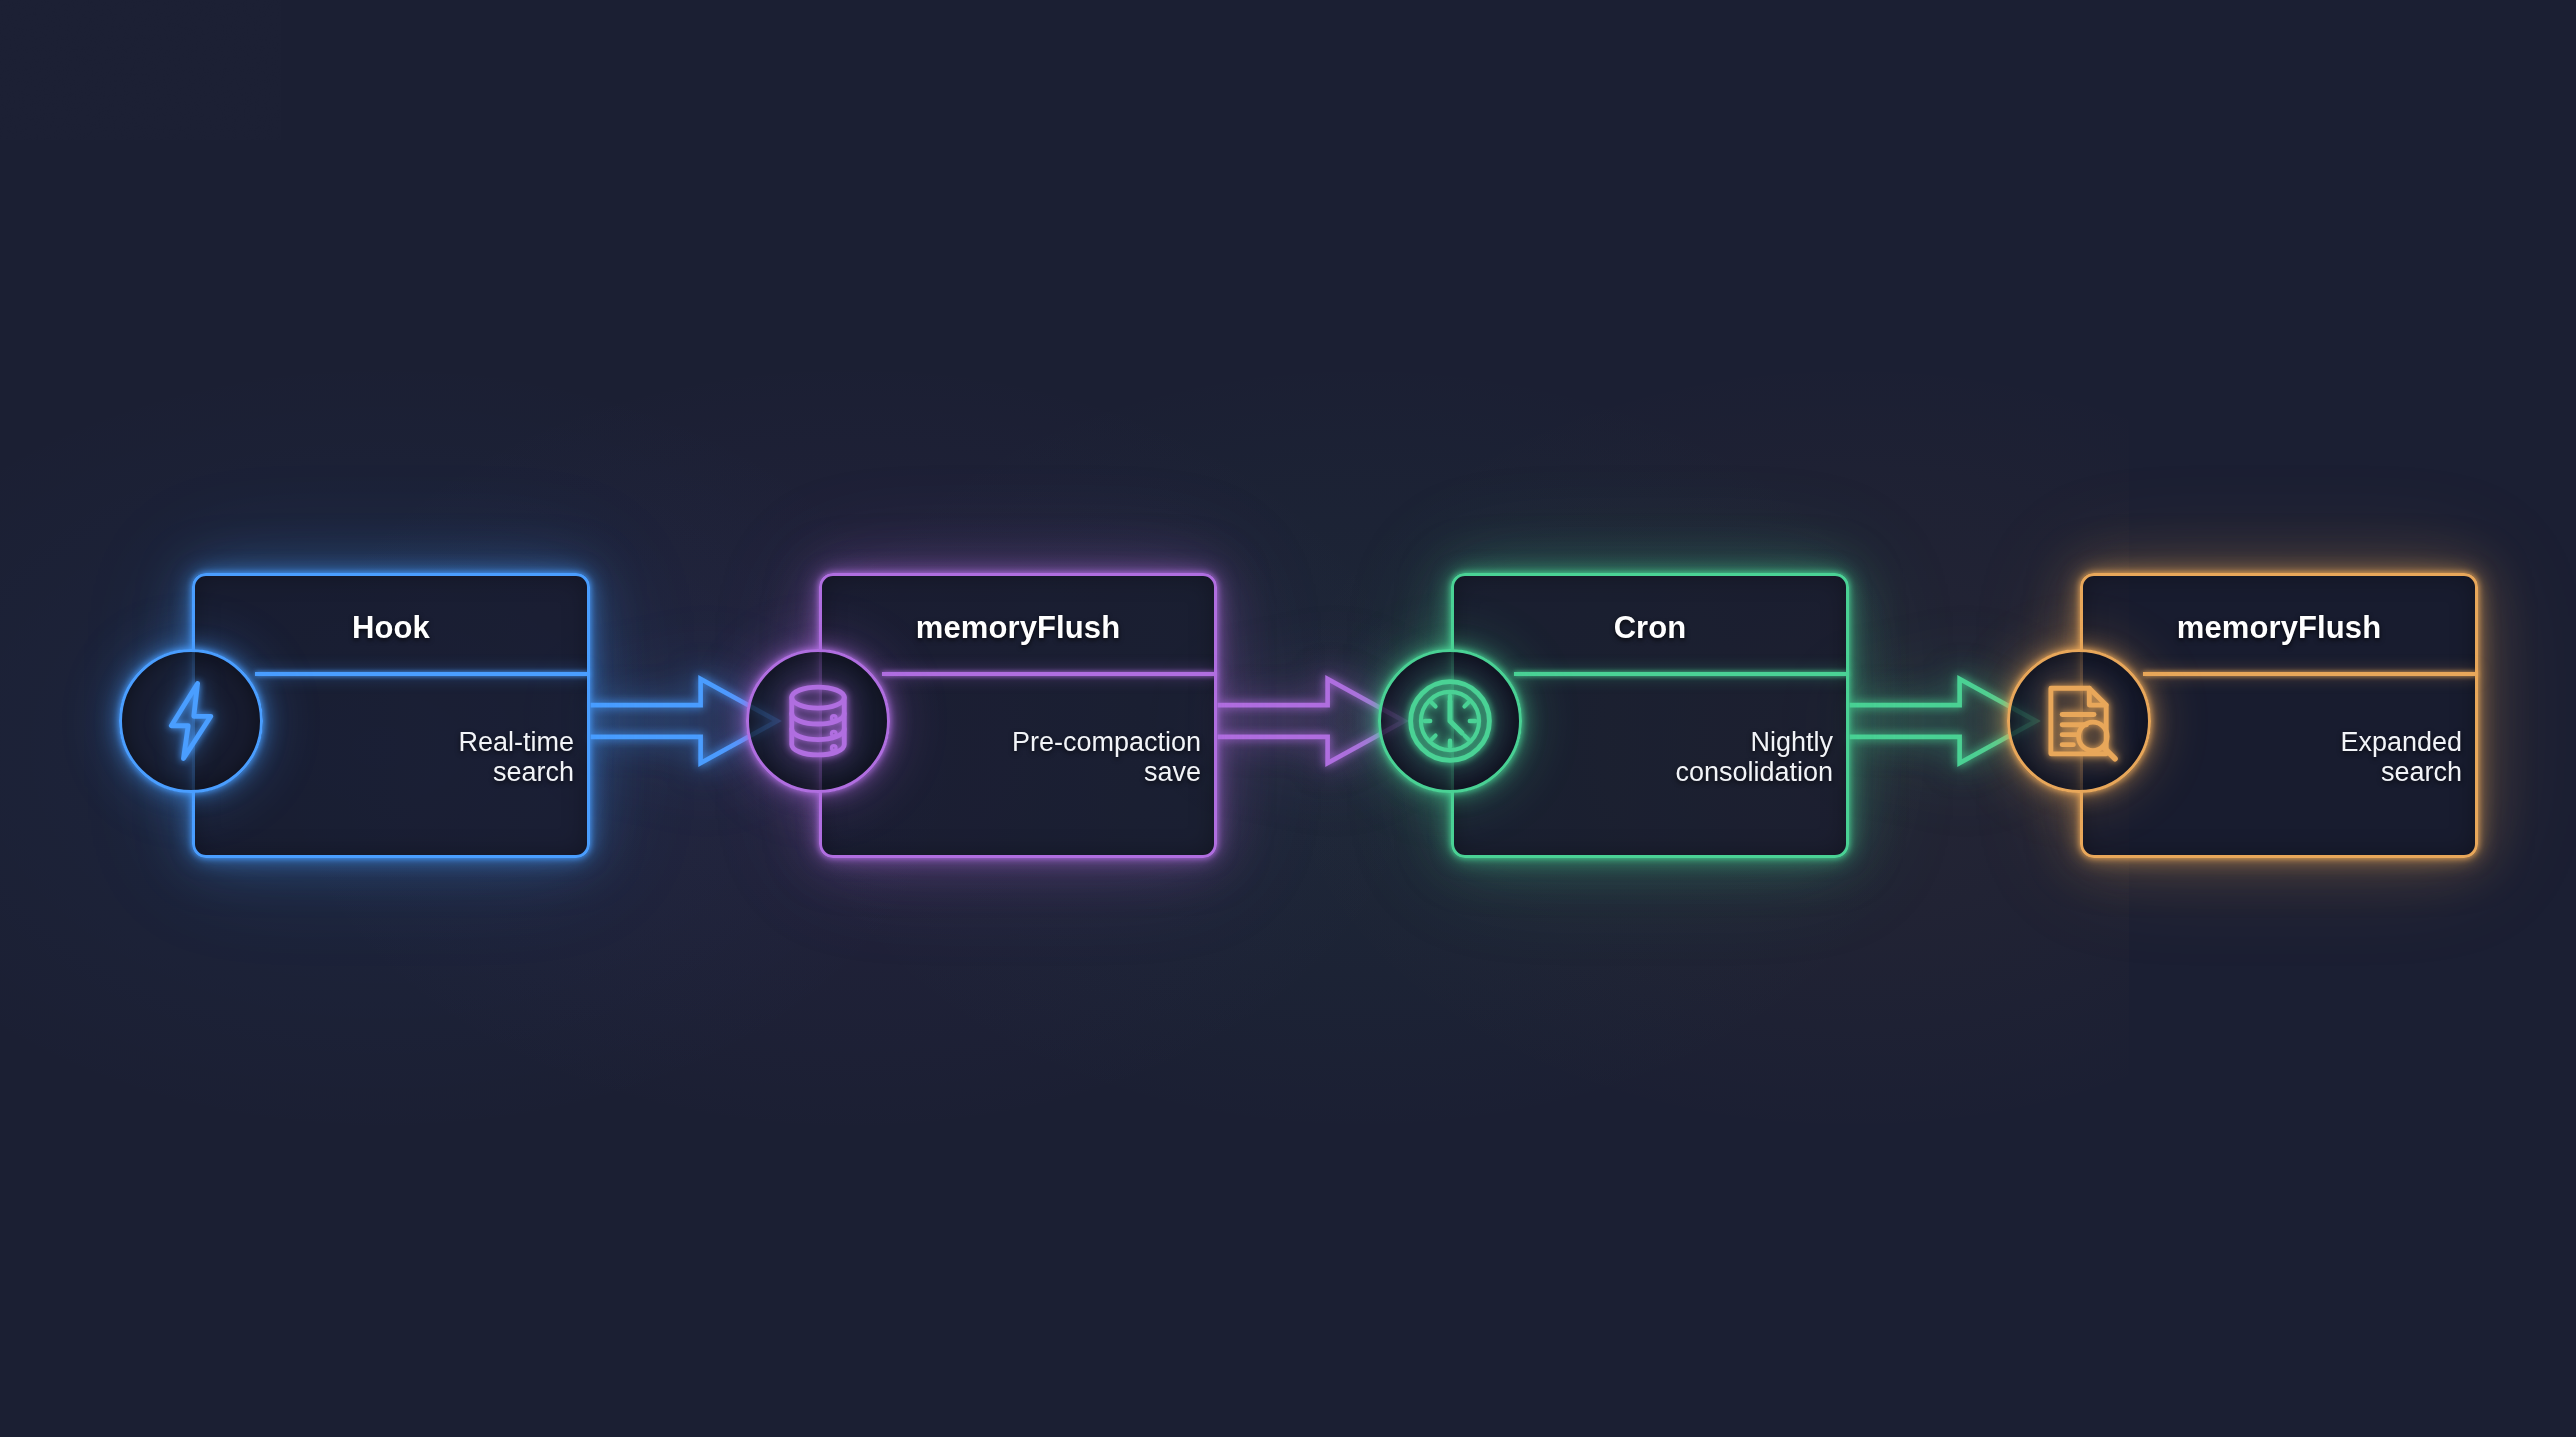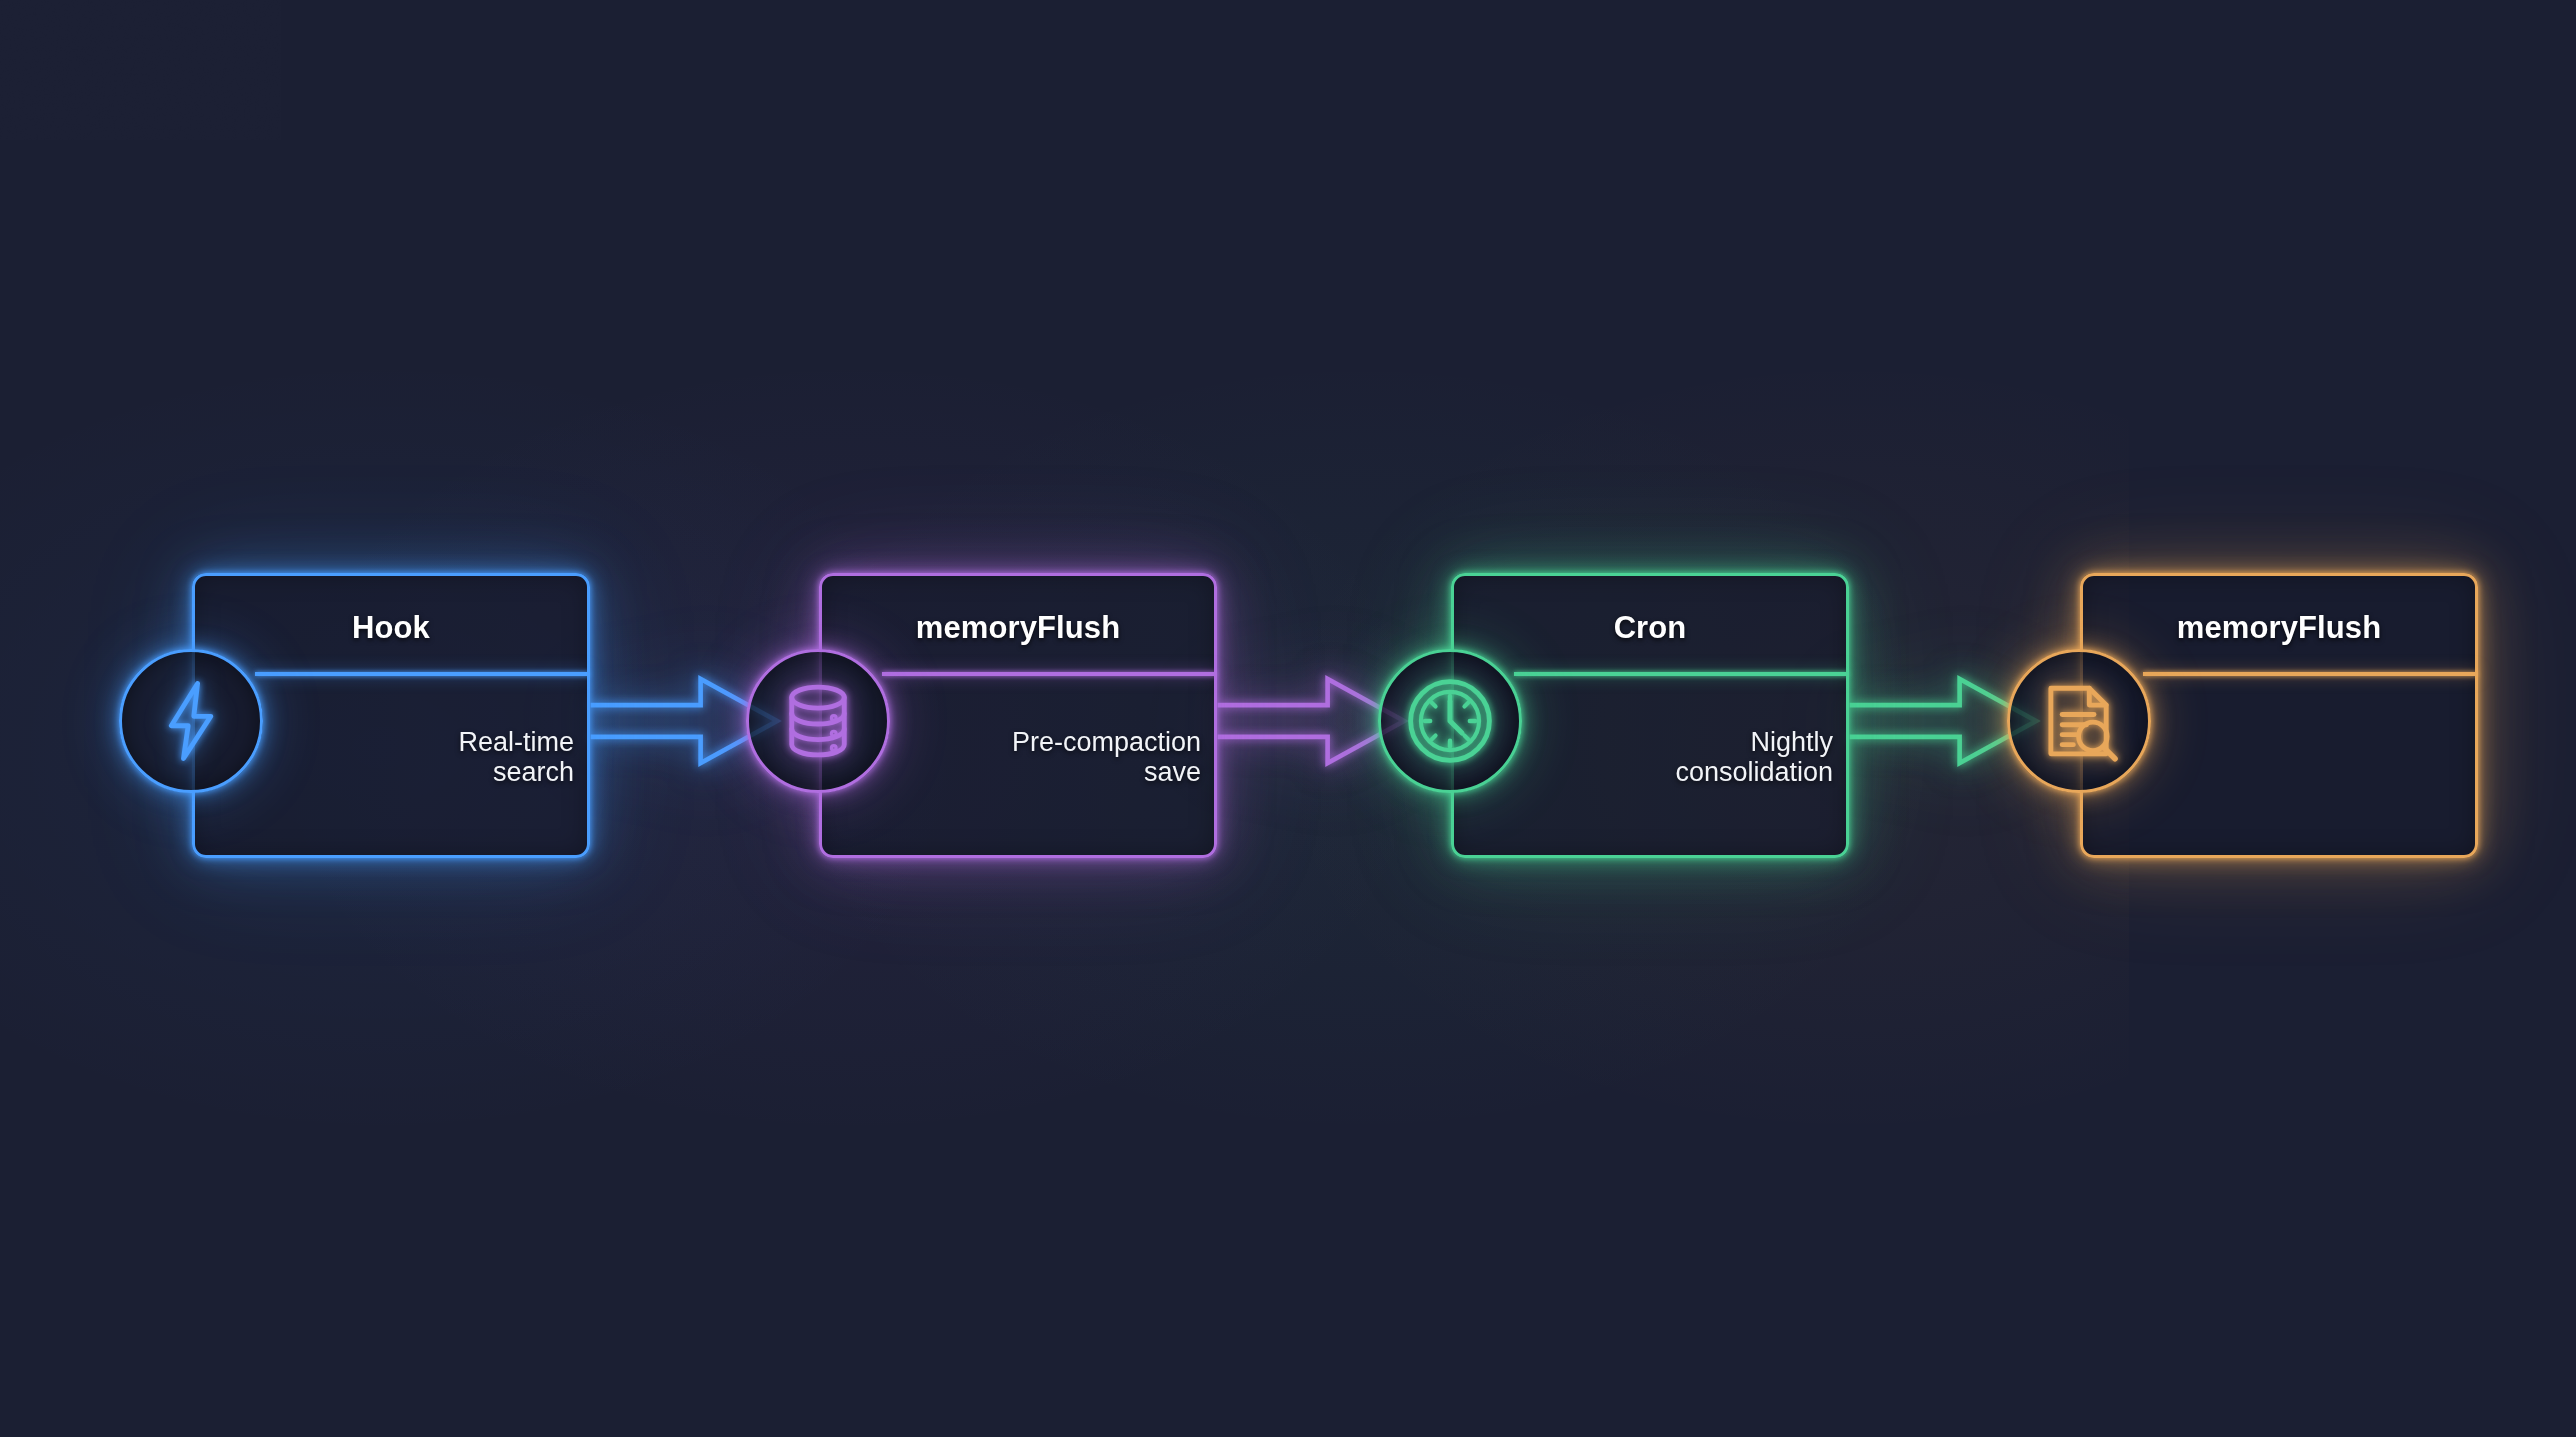--- a/index.html
+++ b/index.html
@@ -201,20 +201,24 @@
               <path d="M16.3 31.7 L14.3 33.7" stroke-width="2.2"></path>
               <path d="M24 13.8 V24 L30.4 30.4" stroke-width="2.7" stroke-linejoin="round"></path>
             </svg>
           </span>
         </div>
       </div>
       <div class="card-wrap" style="--c: #e8a75a;">
         <div class="card" style="left: 2080px; top: 573px;">
           <div class="card-title">memoryFlush</div>
           <div class="divider" style="left: 60px; right: -1.9px;"></div>
+          <div class="card-desc">
+            <span>Expanded</span>
+            <span>search</span>
+          </div>
         </div>
         <div class="badge" style="left: 2007px; top: 649px;">
           <span style="display: flex;">
             <svg viewBox="0 0 48 48" fill="none" stroke-width="2.6" stroke-linecap="round" stroke-linejoin="round">
               <path d="M9 6.5 H29.5 L38.5 15.5 V41.5 H9 Z"></path>
               <path d="M29.5 6.5 V15.5 H38.5"></path>
               <path d="M15 20.5 H32"></path>
               <path d="M15 26 H28"></path>
               <path d="M15 31.3 H23"></path>
               <path d="M15 36.6 H21"></path>

